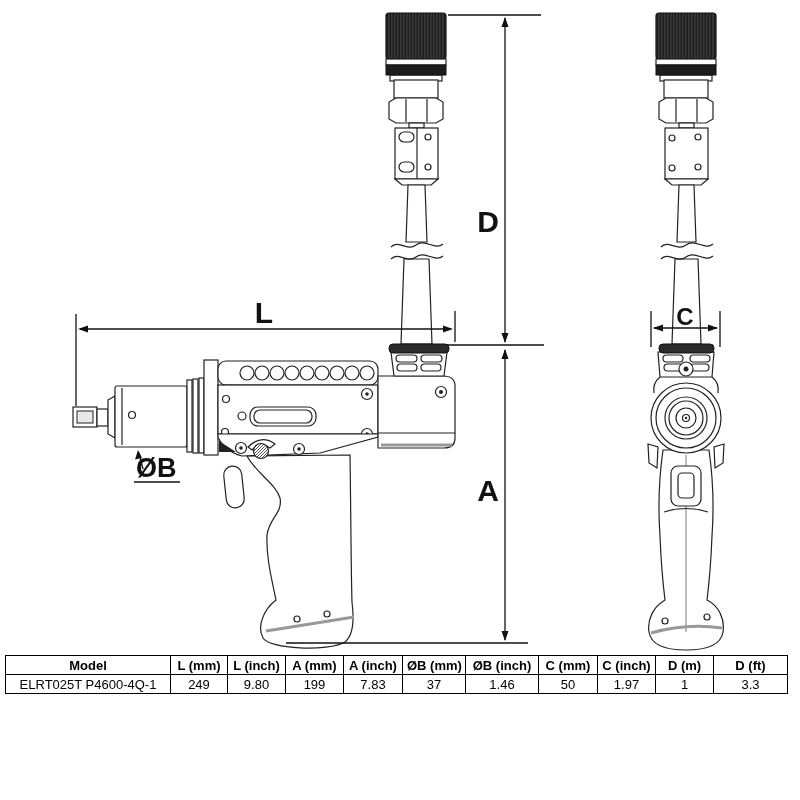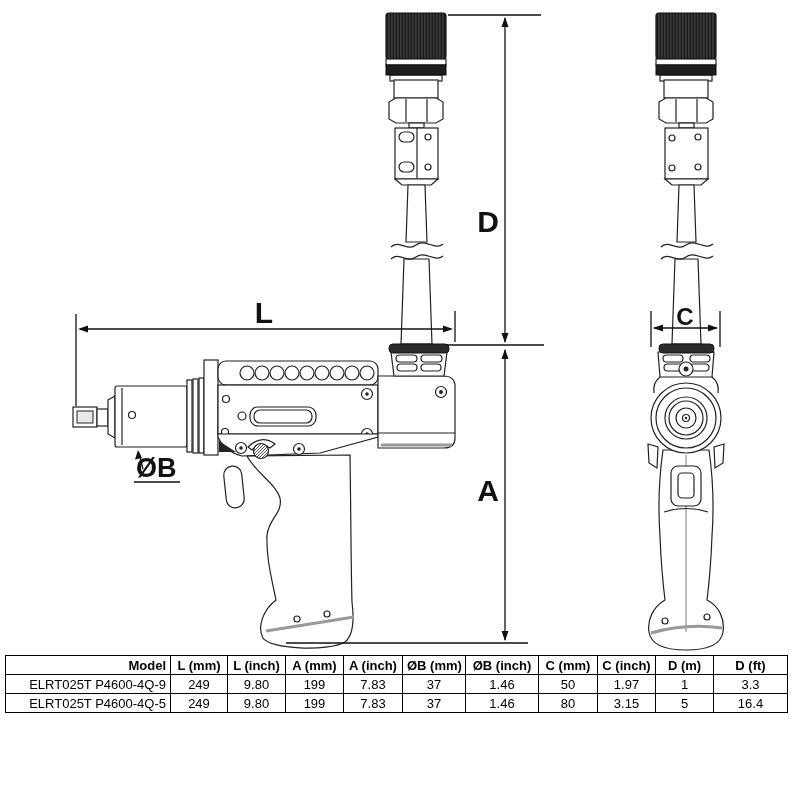--- a/index.html
+++ b/index.html
@@ -10,21 +10,21 @@
   .nf{fill:none;}
   .dim{stroke:#111;stroke-width:1.3;fill:none;}
   .arr{fill:#111;stroke:none;}
   .dark{fill:#2b2b2b;stroke:#111;stroke-width:1;}
   .gray{stroke:#999;stroke-width:3;fill:none;}
   .dot{fill:#222;stroke:none;}
   table{position:absolute;left:5px;top:655px;border-collapse:collapse;table-layout:fixed;width:782px;font-size:13px;color:#000;}
   table,th,td{border:1.5px solid #000;}
   th,td{padding:0 4px;height:18px;text-align:center;white-space:nowrap;overflow:hidden;font-weight:normal;}
   th{font-weight:bold;text-align:center;}
-  th.model,td.model{text-align:right;}
+  th.model,td.model{text-align:center;}
 </style>
 </head>
 <body>
 
 <div class="stage">
 
 <svg width="800" height="652" viewBox="0 0 800 652">
   <defs>
     <pattern id="knurl" width="3" height="6" patternUnits="userSpaceOnUse">
       <rect width="3" height="6" fill="#1c1c1c"></rect>
@@ -260,41 +260,28 @@
           <th>ØB (mm)</th>
           <th>ØB (inch)</th>
           <th>C (mm)</th>
           <th>C (inch)</th>
           <th>D (m)</th>
           <th>D (ft)</th>
         </tr>
       </thead>
   <tbody>
         <tr>
-          <td class="model">ELRT025T P4600-4Q-9</td>
+          <td class="model">ELRT025T P4600-4Q-1</td>
           <td>249</td>
           <td>9.80</td>
           <td>199</td>
           <td>7.83</td>
           <td>37</td>
           <td>1.46</td>
           <td>50</td>
           <td>1.97</td>
           <td>1</td>
           <td>3.3</td>
         </tr>
-        <tr>
-          <td class="model">ELRT025T P4600-4Q-5</td>
-          <td>249</td>
-          <td>9.80</td>
-          <td>199</td>
-          <td>7.83</td>
-          <td>37</td>
-          <td>1.46</td>
-          <td>80</td>
-          <td>3.15</td>
-          <td>5</td>
-          <td>16.4</td>
-        </tr>
       </tbody>
 </table>
 
 </div>
 
 </body></html>

